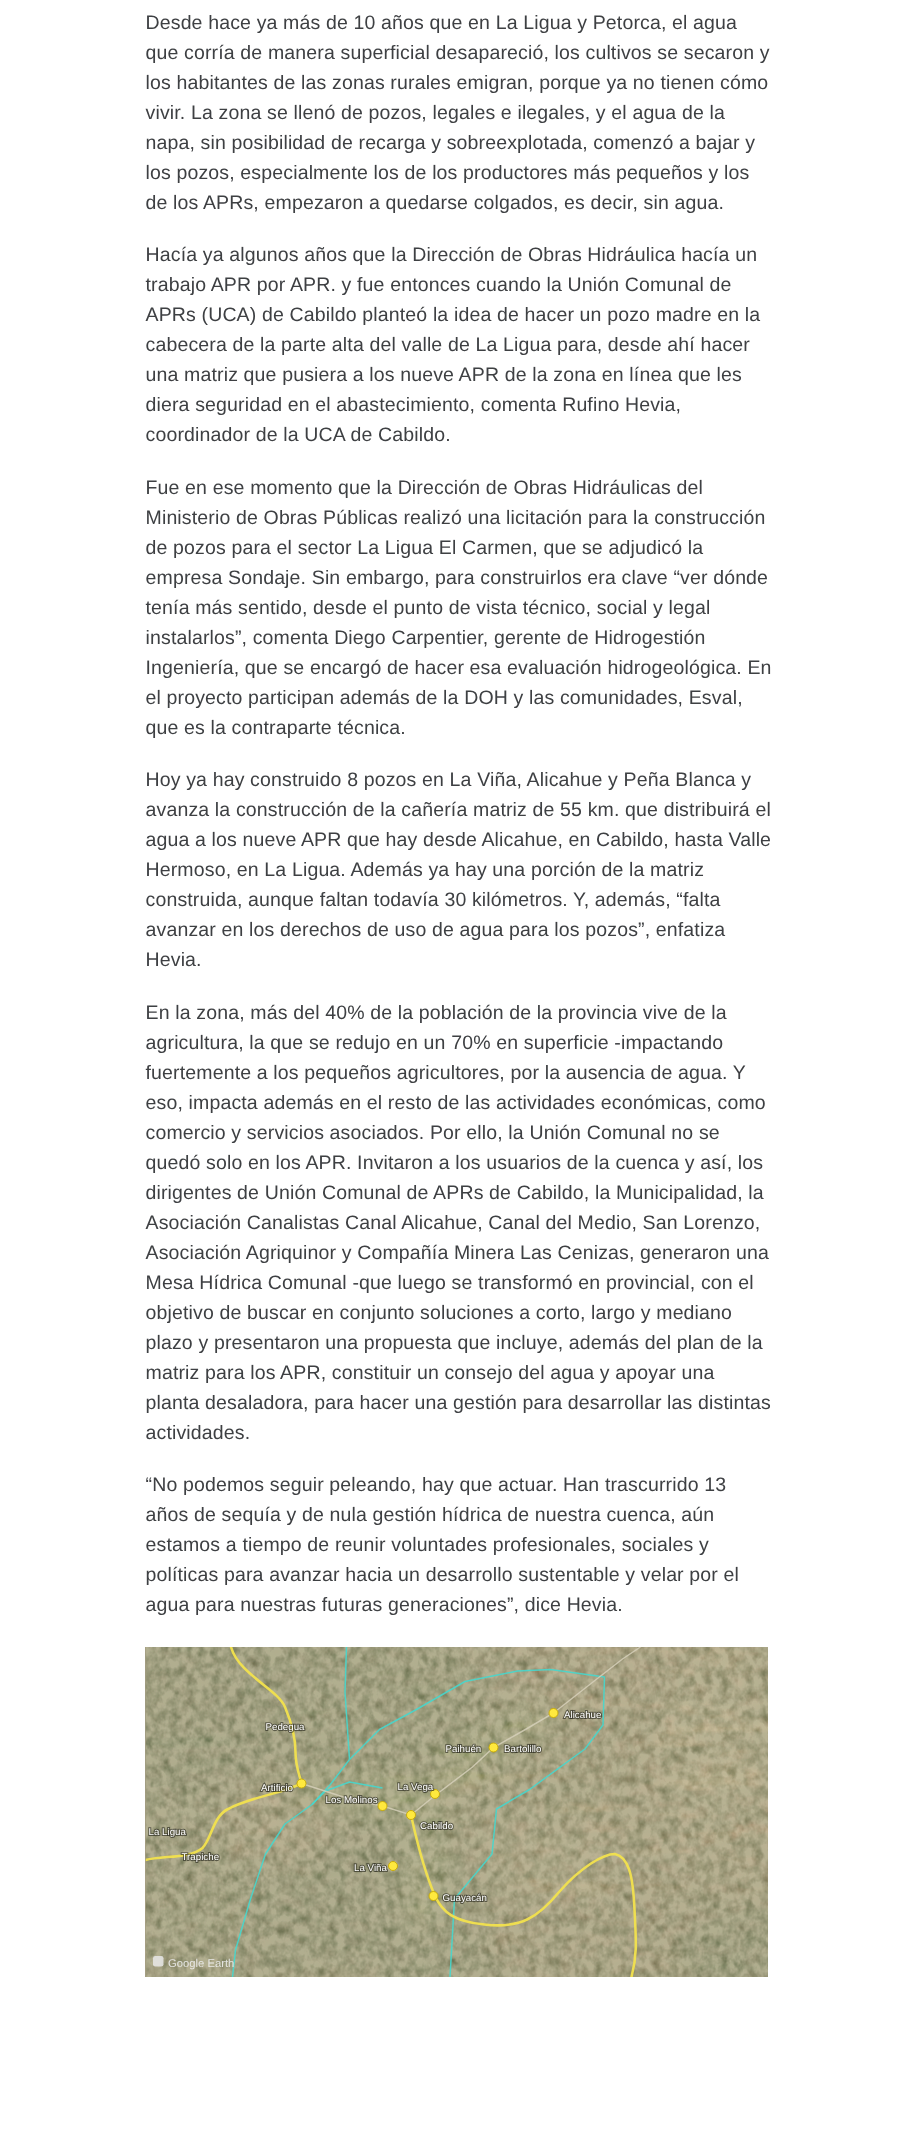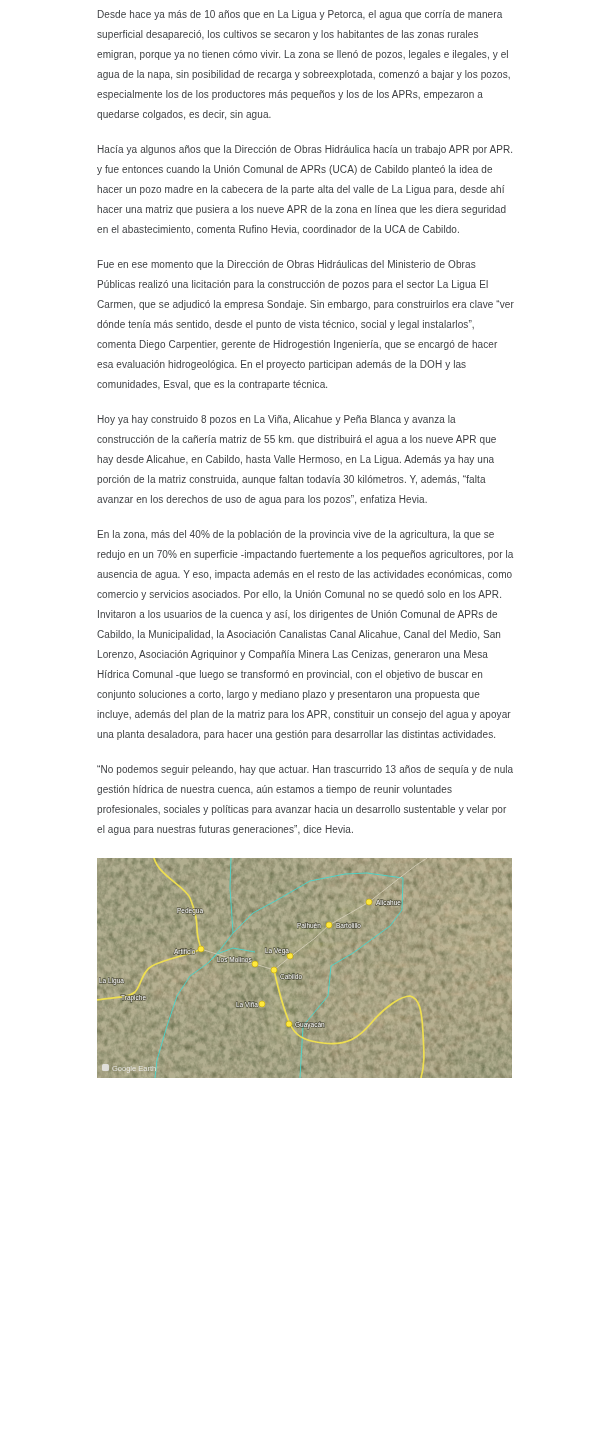--- a/index.html
+++ b/index.html
@@ -11,21 +11,21 @@
   body {
     width: 610px;
     height: 1437px;
     overflow: hidden;
   }
   .article {
     padding: 5px 95px 0 97px; 
     width: 418px;
   }
   .body-par {
-    font-size: 10px;
+    font-size: 13px;
     line-height: 20px;
     color: #3e4043;
     margin: 0 0 15px 0;
     letter-spacing: 0.1px;
   }
   figure.map-figure {
     margin: 18px 0 0 0;
     padding: 0;
     width: 415px;
   }

